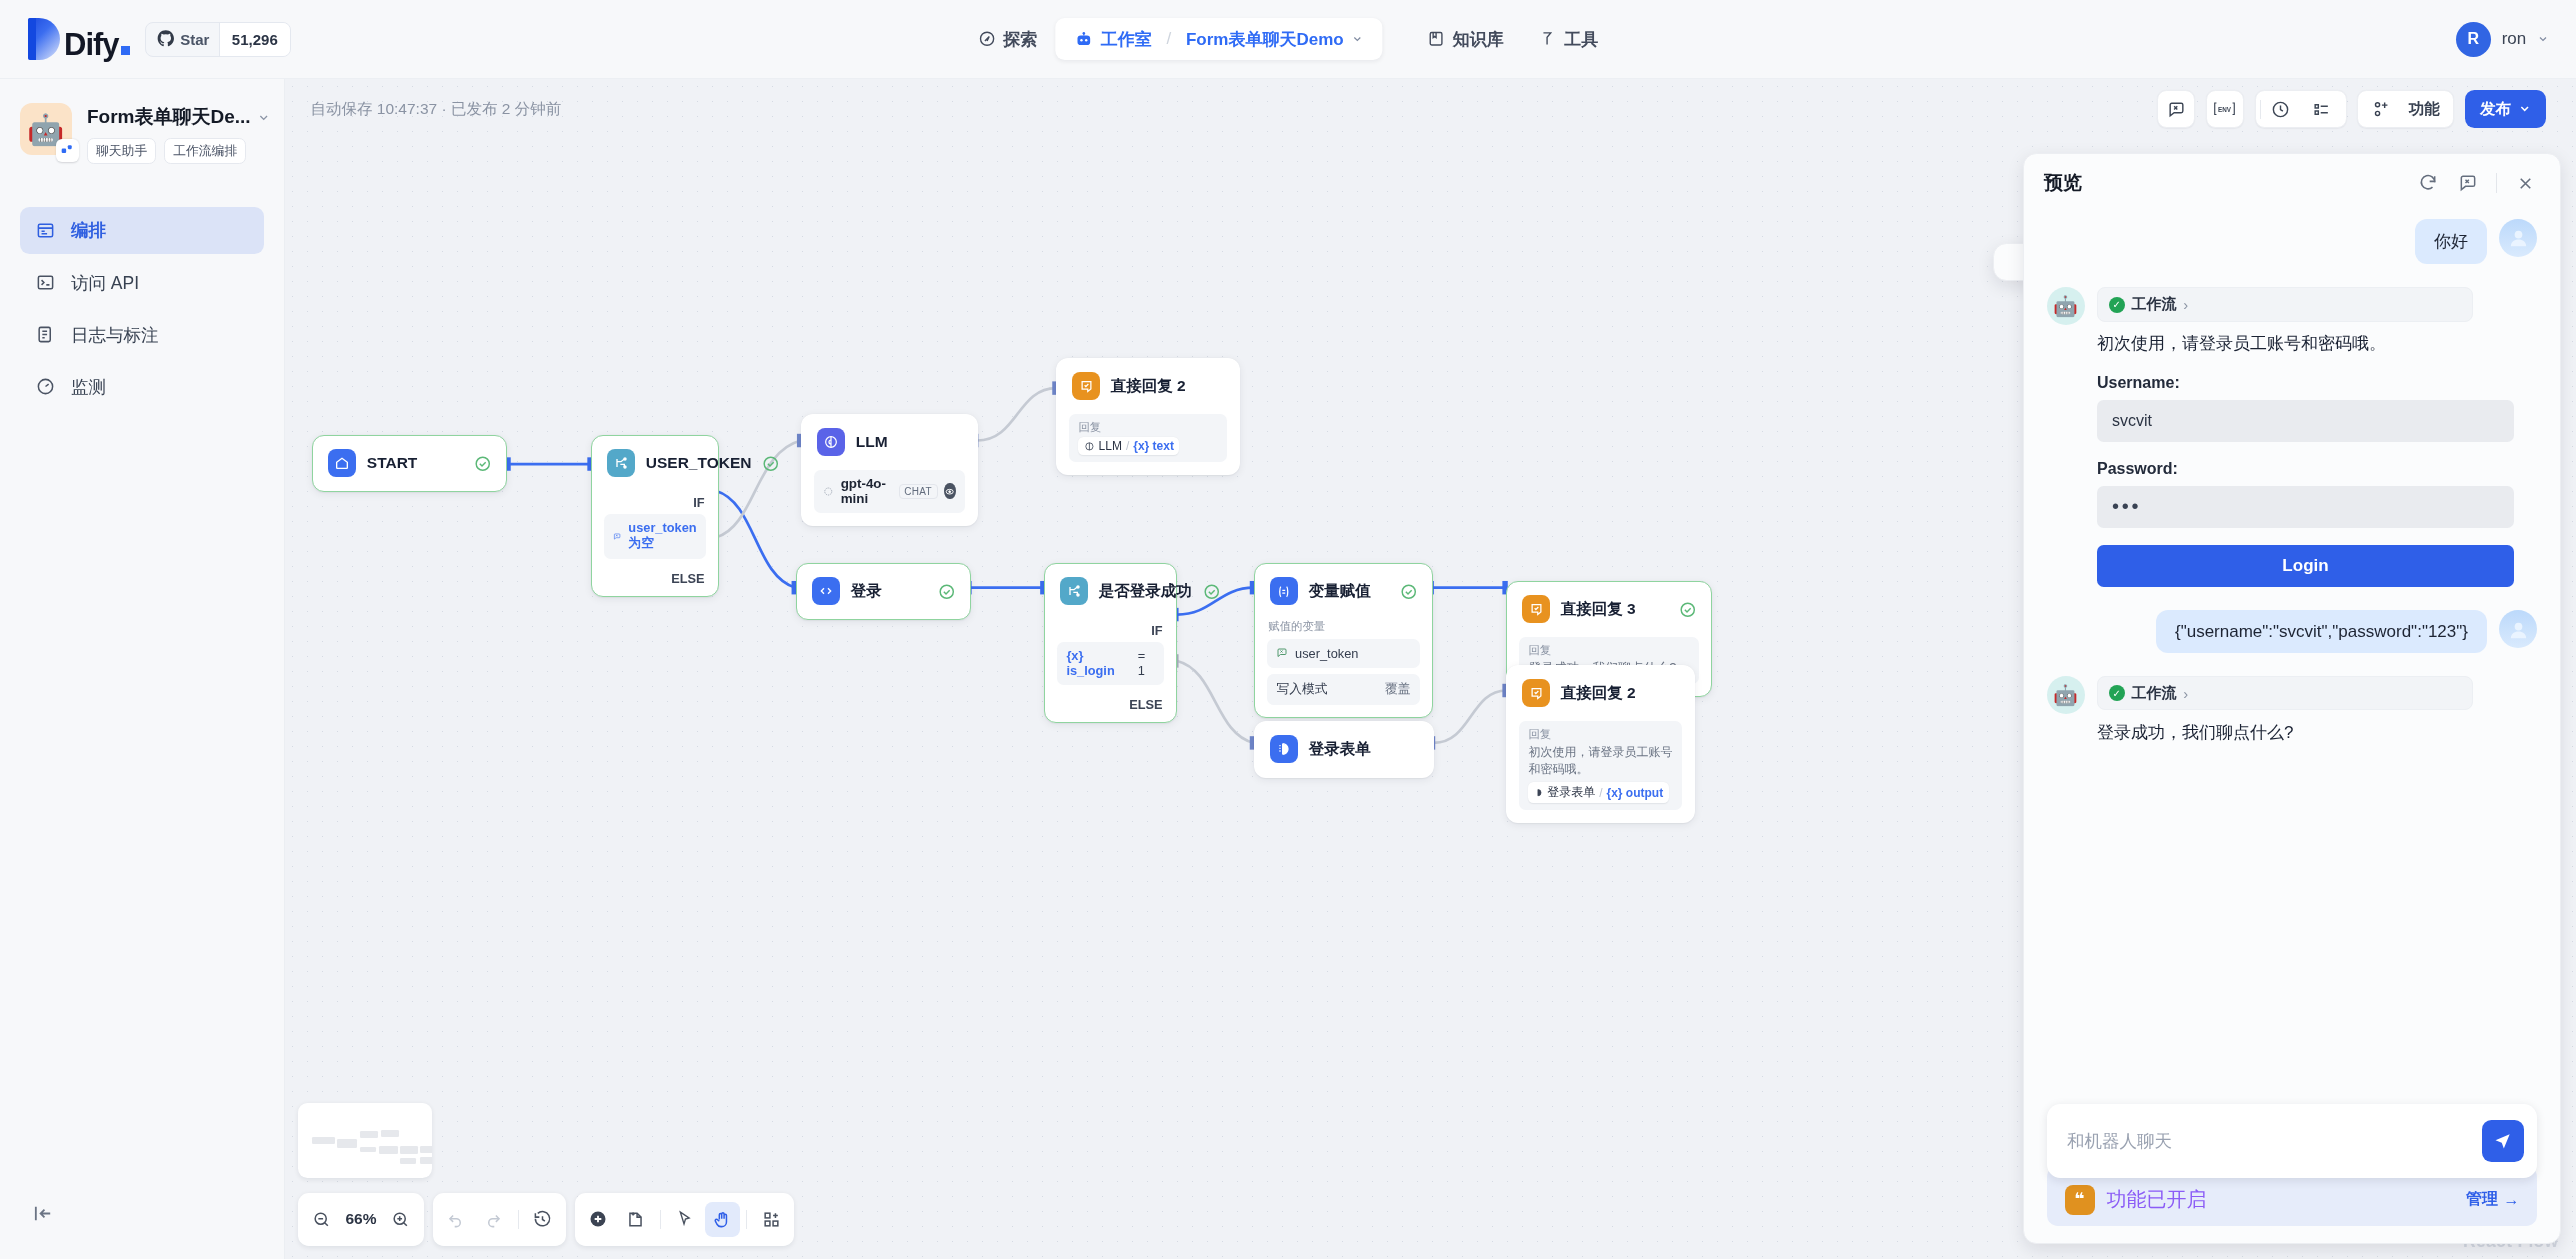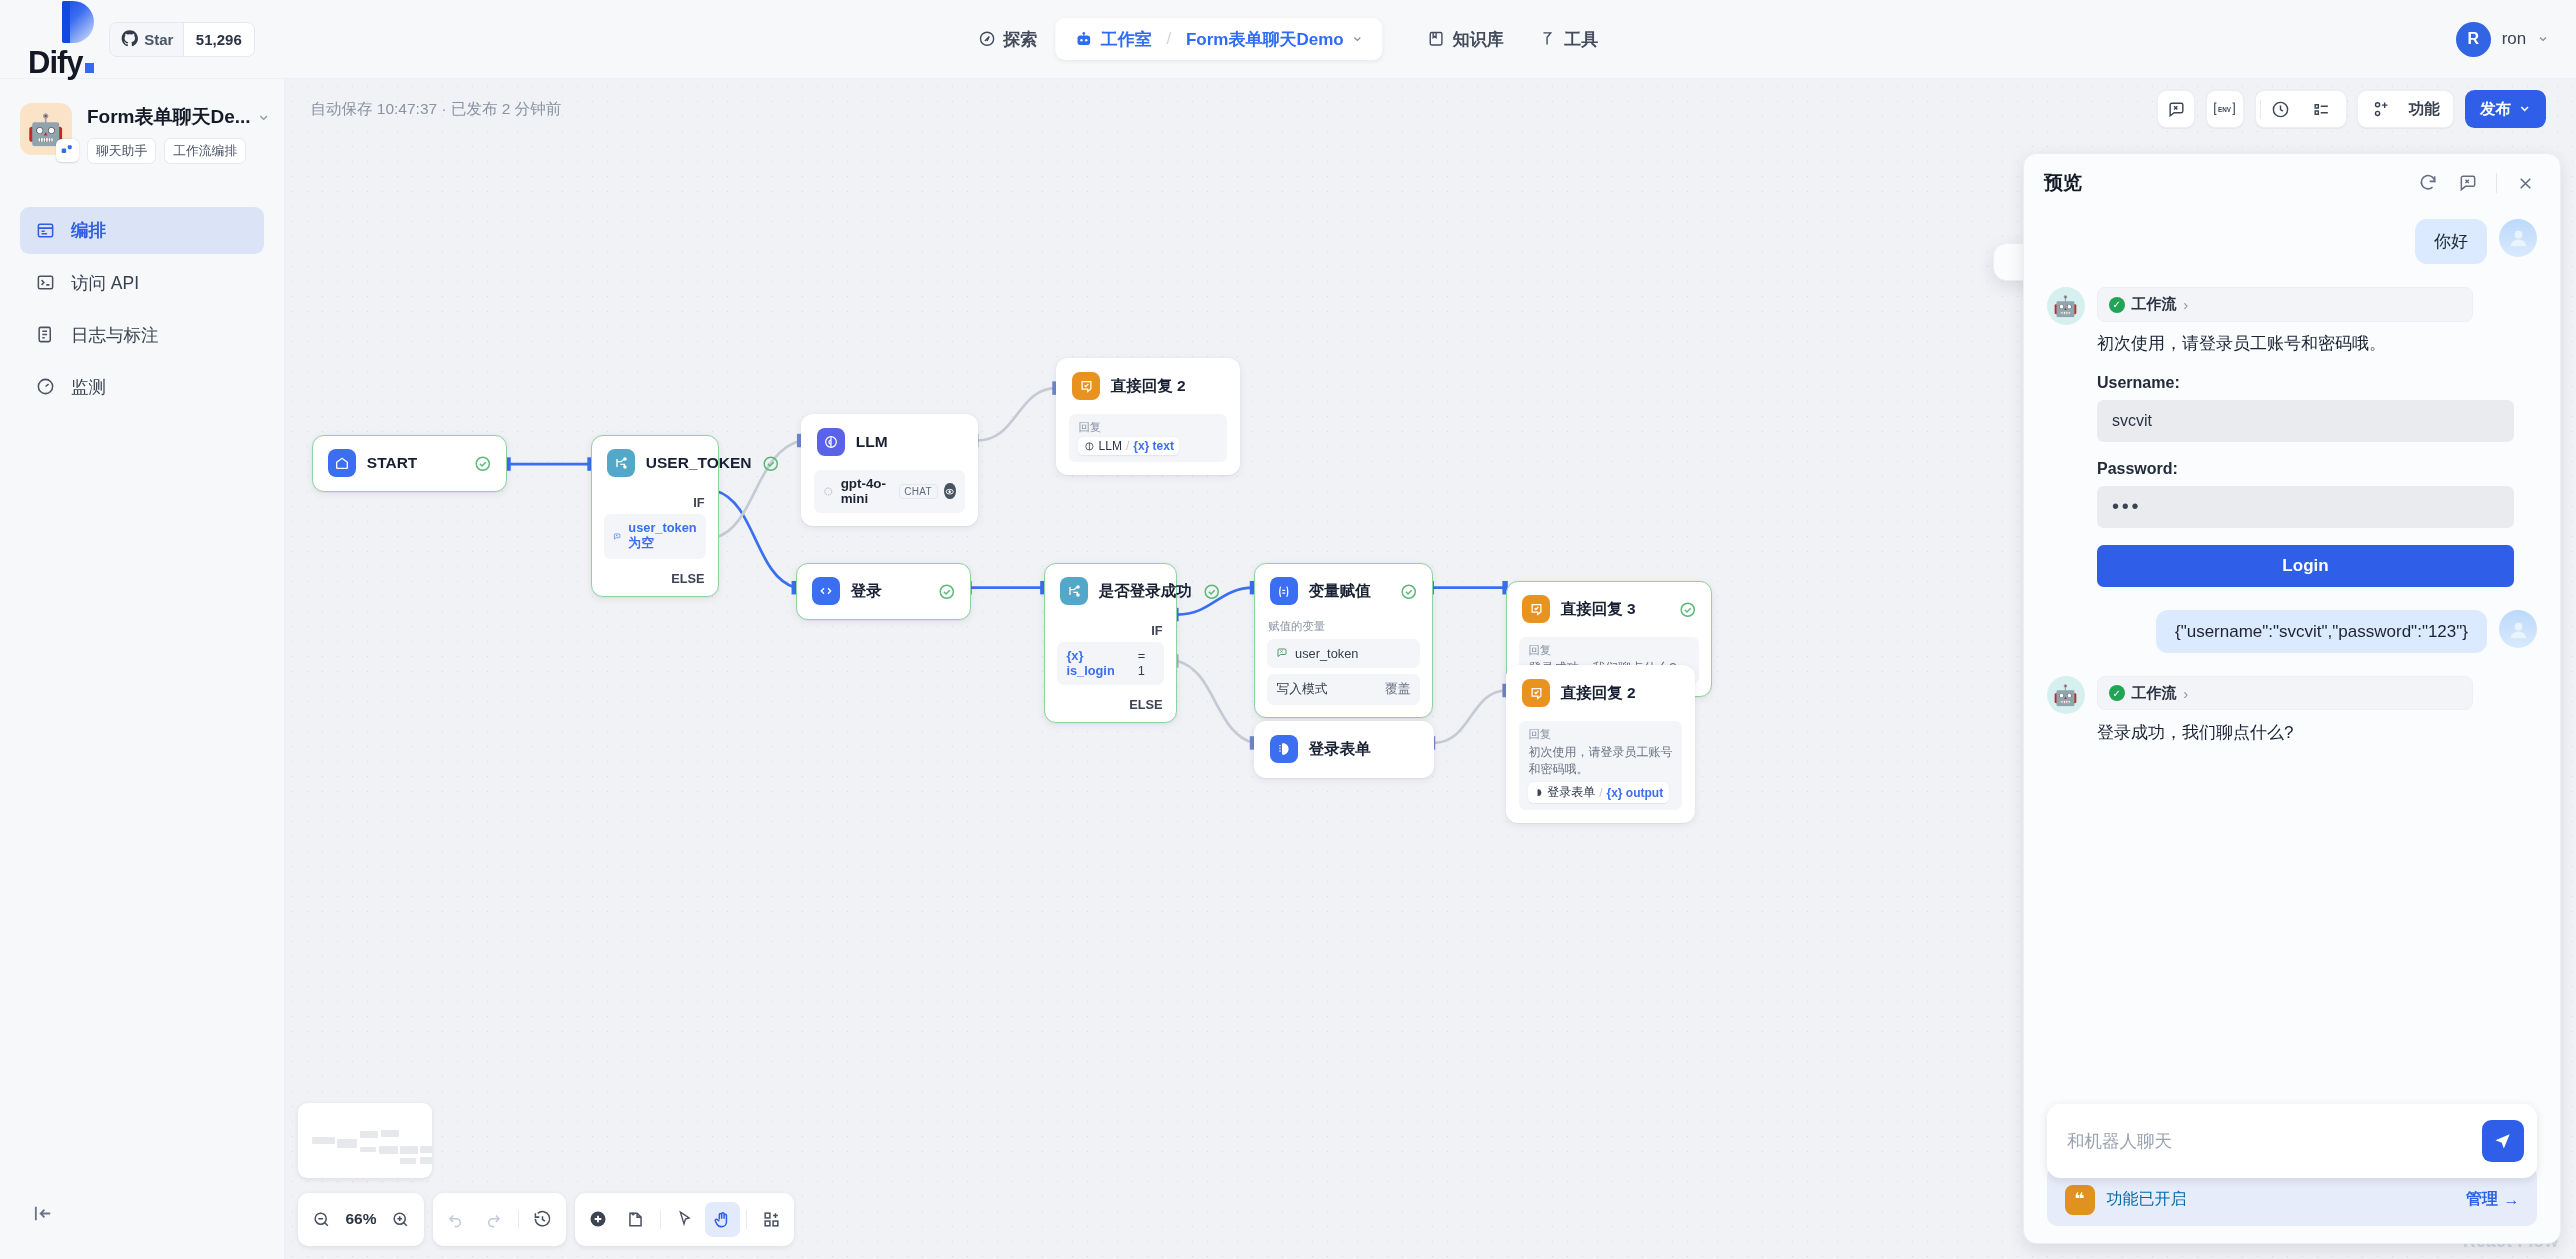--- a/index.html
+++ b/index.html
@@ -14,21 +14,21 @@
 
   
   .topbar {
     position: absolute; top: 0; left: 0; right: 0; height: 79px;
     background: #f7f8fa;
     display: flex; align-items: center;
     border-bottom: 0.7px solid #eceff3;
     z-index: 40;
   }
   .topbar-left { display: flex; align-items: center; gap: 15px; padding-left: 28px; }
-  .logo-wrap { display: flex; align-items: flex-end; gap: 4px; flex-direction: column; }
+  .logo-wrap { display: flex; align-items: flex-end; gap: 4px; }
   .logo-mark {
     width: 32px; height: 42px;
     background: linear-gradient(135deg,#1c4ade 0%, #3b6df0 40%, #dfe7fb 100%);
     border-radius: 2.7px 21.5px 21.5px 2.7px;
     position: relative;
   }
   .logo-mark::after {
     content:""; position:absolute; left:0; top:0; width:8px; height:42px;
     background:#1348e0; border-radius:2px 0 0 2px;
   }
@@ -298,21 +298,21 @@
   }
   .notice {
     margin-top: -12px; background:#e6ecfa; border-radius: 10.8px;
     padding: 19px 17.5px 10.8px; display:flex; align-items:center; gap: 12px;
   }
   .notice-ico {
     width: 30px; height: 30px; border-radius: 8px; background:#e0911f;
     display:flex; align-items:center; justify-content:center; color:#fff;
     font-size: 17.5px; font-weight: 700; flex:0 0 auto;
   }
-  .notice-txt { flex:1; font-size: 16px; color:#0369a1; }
+  .notice-txt { flex:1; font-size: 20px; color:#8b5cf6; }
   .notice-link { font-size: 16px; color:#2f5fe8; font-weight:600; display:flex; align-items:center; gap:5.4px;margin-left:23px; }
 </style>
 </head>
 <body>
 
 <div class="app">
 
   <div class="topbar">
     <div class="topbar-left">
       <div class="logo-wrap">

